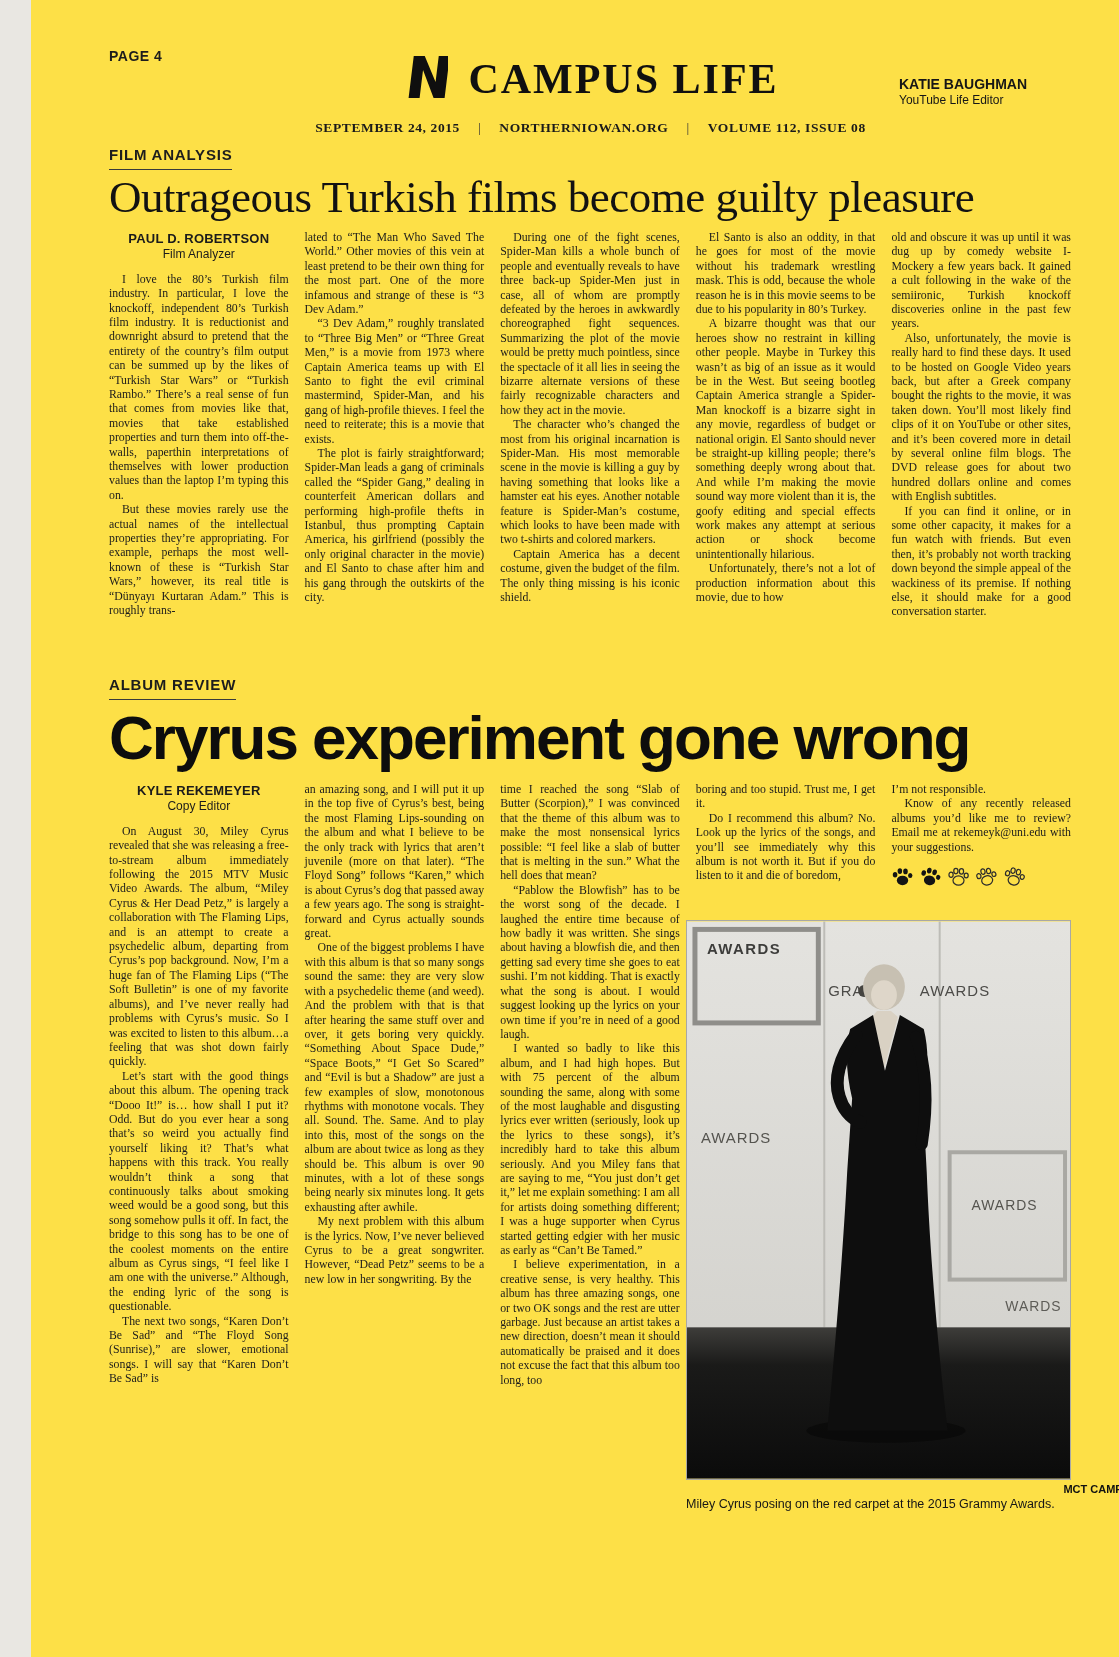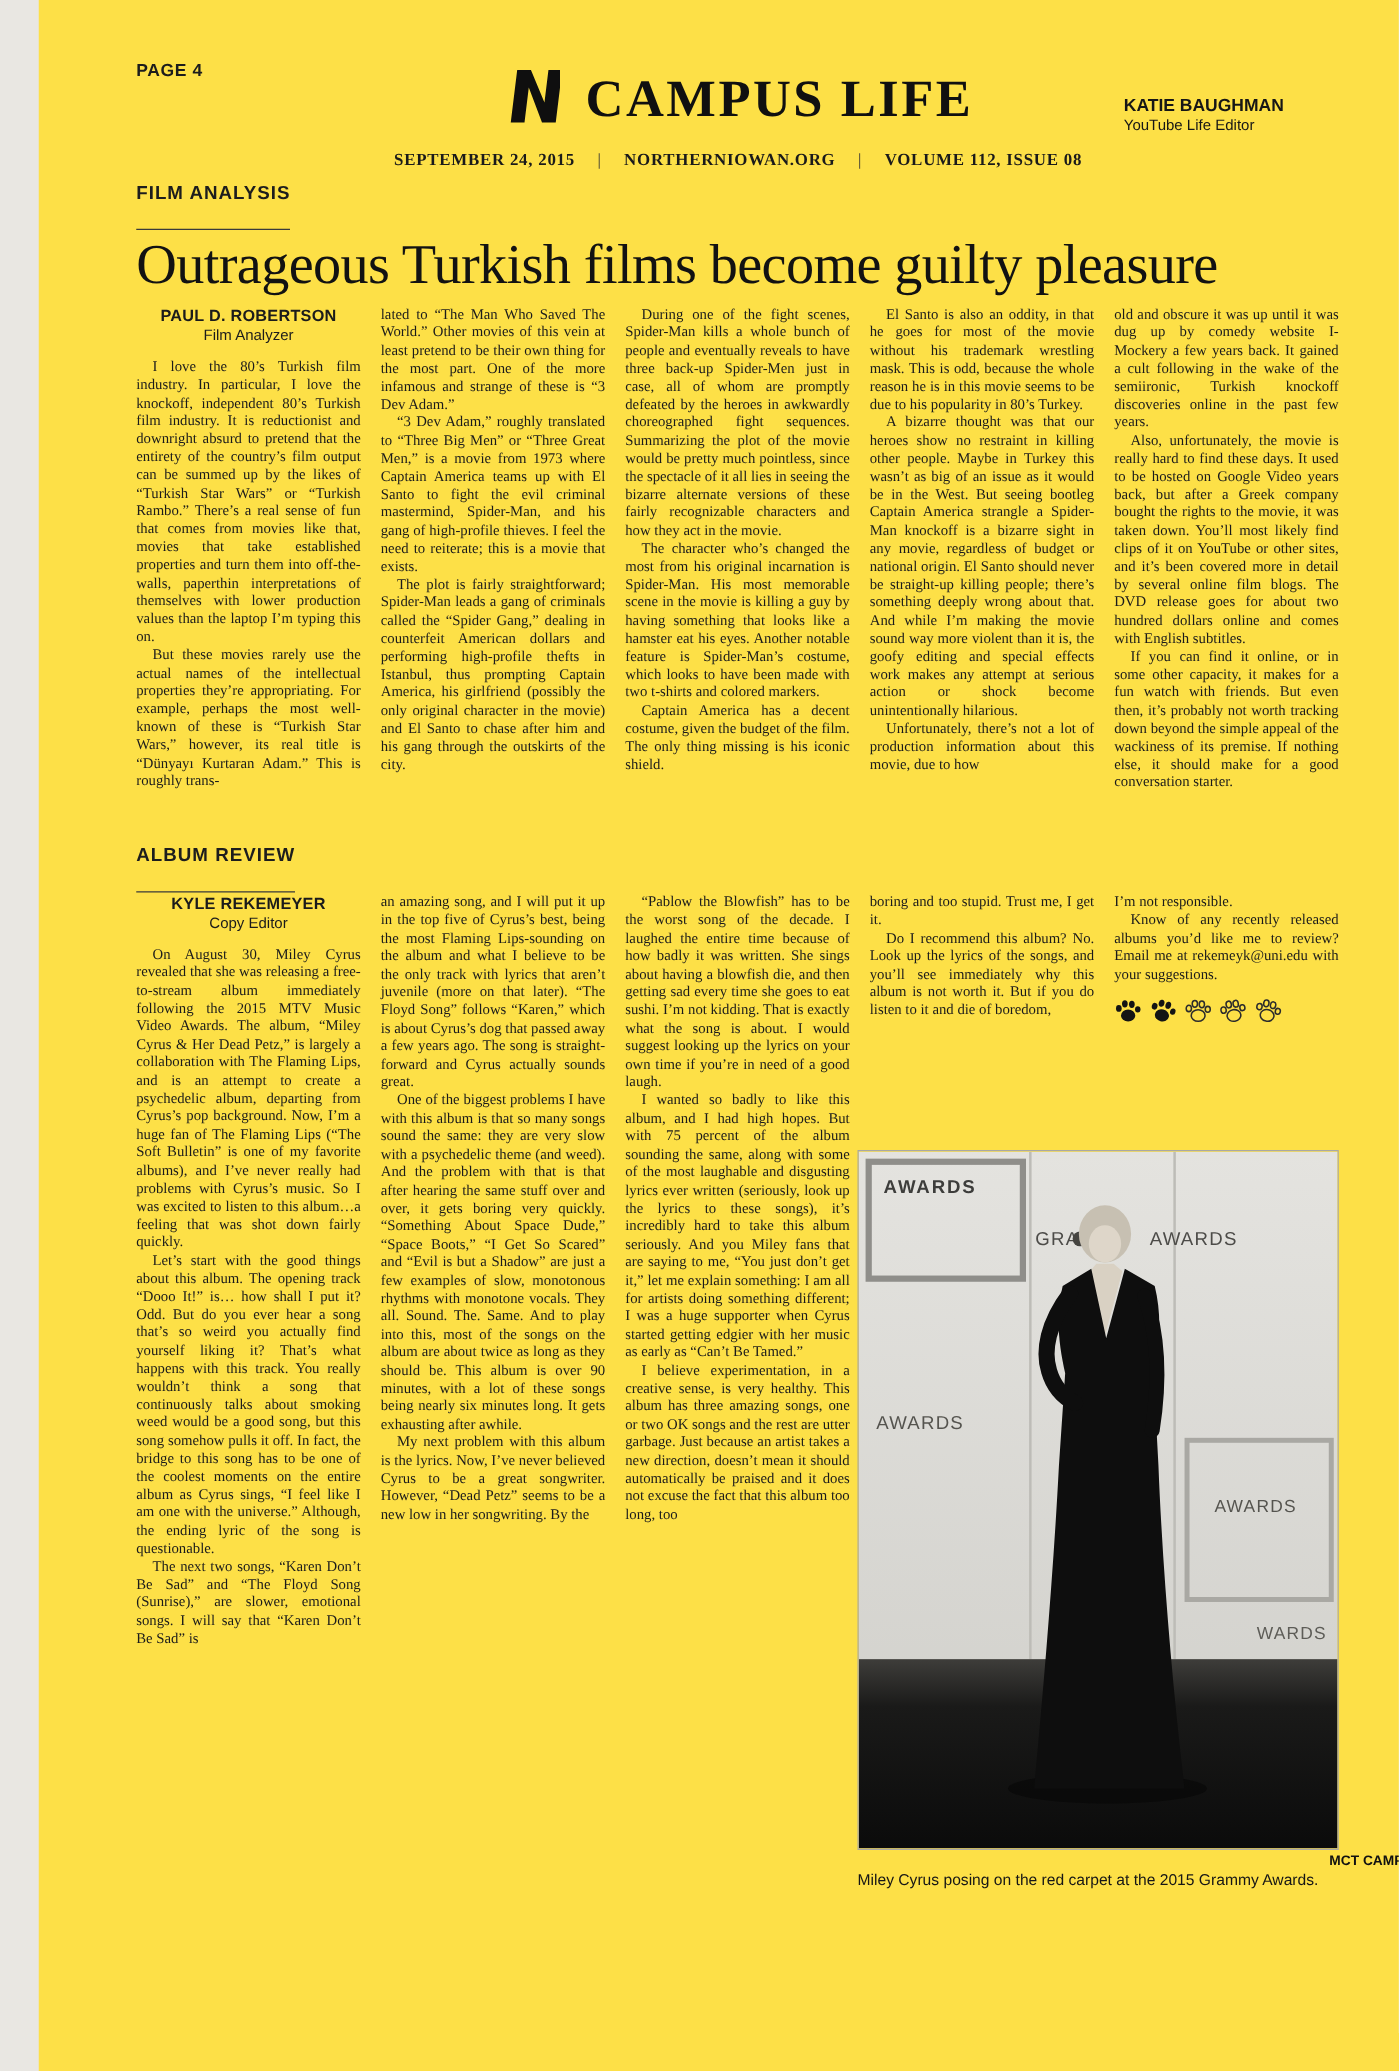--- a/index.html
+++ b/index.html
@@ -29,21 +29,21 @@
     position:absolute; left:0; right:0; top:120px; text-align:center;
     font:600 13.5px "Liberation Serif", serif; letter-spacing:.6px; color:#1a1a1a;
   }
   .dateline .sep { margin:0 18px; font-weight:400; color:#333; }
   
   .article { position:absolute; left:78px; width:962px; }
   .article-film { top:146px; }
   .article-album { top:676px; height:960px; }
   .kicker {
     display:inline-block; font:600 15px "Liberation Sans", sans-serif;
-    letter-spacing:.8px; color:#1d1d1d; padding-bottom:20px; border-bottom:1.5px solid #3a3a3a;
+    letter-spacing:.8px; color:#1d1d1d; padding-bottom:6px; border-bottom:1.5px solid #3a3a3a;
   }
   .film-headline {
     font:400 45px/1.02 "Liberation Serif", serif; letter-spacing:-.5px;
     margin:5px 0 9px; color:#121212; white-space:nowrap;
   }
   .album-headline {
     font:bold 62px/1 "Liberation Sans", sans-serif; letter-spacing:-2px;
     margin:7px 0 13px; color:#0d0d0d; white-space:nowrap;
   }
   .columns {
@@ -129,38 +129,40 @@
       <div class="col body-text">
           <p class="cont">old and obscure it was up until it was dug up by comedy website I-Mockery a few years back. It gained a cult following in the wake of the semiironic, Turkish knockoff discoveries online in the past few years.</p>
           <p>Also, unfortunately, the movie is really hard to find these days. It used to be hosted on Google Video years back, but after a Greek company bought the rights to the movie, it was taken down. You’ll most likely find clips of it on YouTube or other sites, and it’s been covered more in detail by several online film blogs. The DVD release goes for about two hundred dollars online and comes with English subtitles.</p>
           <p>If you can find it online, or in some other capacity, it makes for a fun watch with friends. But even then, it’s probably not worth tracking down beyond the simple appeal of the wackiness of its premise. If nothing else, it should make for a good conversation starter.</p>
         </div>
     </div>
   </section>
 
   <section class="article article-album">
     <div class="kicker">ALBUM REVIEW</div>
+    <h1 class="album-headline">Cryrus experiment gone wrong</h1>
     <div class="columns">
       <div class="col">
         <div class="byline">
           <div class="byline-name">KYLE REKEMEYER</div>
           <div class="byline-title">Copy Editor</div>
         </div>
         <div class="body-text">
             <p>On August 30, Miley Cyrus revealed that she was releasing a free-to-stream album immediately following the 2015 MTV Music Video Awards. The album, “Miley Cyrus &amp; Her Dead Petz,” is largely a collaboration with The Flaming Lips, and is an attempt to create a psychedelic album, departing from Cyrus’s pop background. Now, I’m a huge fan of The Flaming Lips (“The Soft Bulletin” is one of my favorite albums), and I’ve never really had problems with Cyrus’s music. So I was excited to listen to this album…a feeling that was shot down fairly quickly.</p>
             <p>Let’s start with the good things about this album. The opening track “Dooo It!” is… how shall I put it? Odd. But do you ever hear a song that’s so weird you actually find yourself liking it? That’s what happens with this track. You really wouldn’t think a song that continuously talks about smoking weed would be a good song, but this song somehow pulls it off. In fact, the bridge to this song has to be one of the coolest moments on the entire album as Cyrus sings, “I feel like I am one with the universe.” Although, the ending lyric of the song is questionable.</p>
             <p>The next two songs, “Karen Don’t Be Sad” and “The Floyd Song (Sunrise),” are slower, emotional songs. I will say that “Karen Don’t Be Sad” is</p>
           </div>
       </div>
       <div class="col body-text">
           <p class="cont">an amazing song, and I will put it up in the top five of Cyrus’s best, being the most Flaming Lips-sounding on the album and what I believe to be the only track with lyrics that aren’t juvenile (more on that later). “The Floyd Song” follows “Karen,” which is about Cyrus’s dog that passed away a few years ago. The song is straight-forward and Cyrus actually sounds great.</p>
           <p>One of the biggest problems I have with this album is that so many songs sound the same: they are very slow with a psychedelic theme (and weed). And the problem with that is that after hearing the same stuff over and over, it gets boring very quickly. “Something About Space Dude,” “Space Boots,” “I Get So Scared” and “Evil is but a Shadow” are just a few examples of slow, monotonous rhythms with monotone vocals. They all. Sound. The. Same. And to play into this, most of the songs on the album are about twice as long as they should be. This album is over 90 minutes, with a lot of these songs being nearly six minutes long. It gets exhausting after awhile.</p>
           <p>My next problem with this album is the lyrics. Now, I’ve never believed Cyrus to be a great songwriter. However, “Dead Petz” seems to be a new low in her songwriting. By the</p>
         </div>
       <div class="col body-text">
+          <p class="cont">time I reached the song “Slab of Butter (Scorpion),” I was convinced that the theme of this album was to make the most nonsensical lyrics possible: “I feel like a slab of butter that is melting in the sun.” What the hell does that mean?</p>
           <p>“Pablow the Blowfish” has to be the worst song of the decade. I laughed the entire time because of how badly it was written. She sings about having a blowfish die, and then getting sad every time she goes to eat sushi. I’m not kidding. That is exactly what the song is about. I would suggest looking up the lyrics on your own time if you’re in need of a good laugh.</p>
           <p>I wanted so badly to like this album, and I had high hopes. But with 75 percent of the album sounding the same, along with some of the most laughable and disgusting lyrics ever written (seriously, look up the lyrics to these songs), it’s incredibly hard to take this album seriously. And you Miley fans that are saying to me, “You just don’t get it,” let me explain something: I am all for artists doing something different; I was a huge supporter when Cyrus started getting edgier with her music as early as “Can’t Be Tamed.”</p>
           <p>I believe experimentation, in a creative sense, is very healthy. This album has three amazing songs, one or two OK songs and the rest are utter garbage. Just because an artist takes a new direction, doesn’t mean it should automatically be praised and it does not excuse the fact that this album too long, too</p>
         </div>
       <div class="col body-text">
           <p class="cont">boring and too stupid. Trust me, I get it.</p>
           <p>Do I recommend this album? No. Look up the lyrics of the songs, and you’ll see immediately why this album is not worth it. But if you do listen to it and die of boredom,</p>
         </div>
       <div class="col">
         <div class="body-text">

